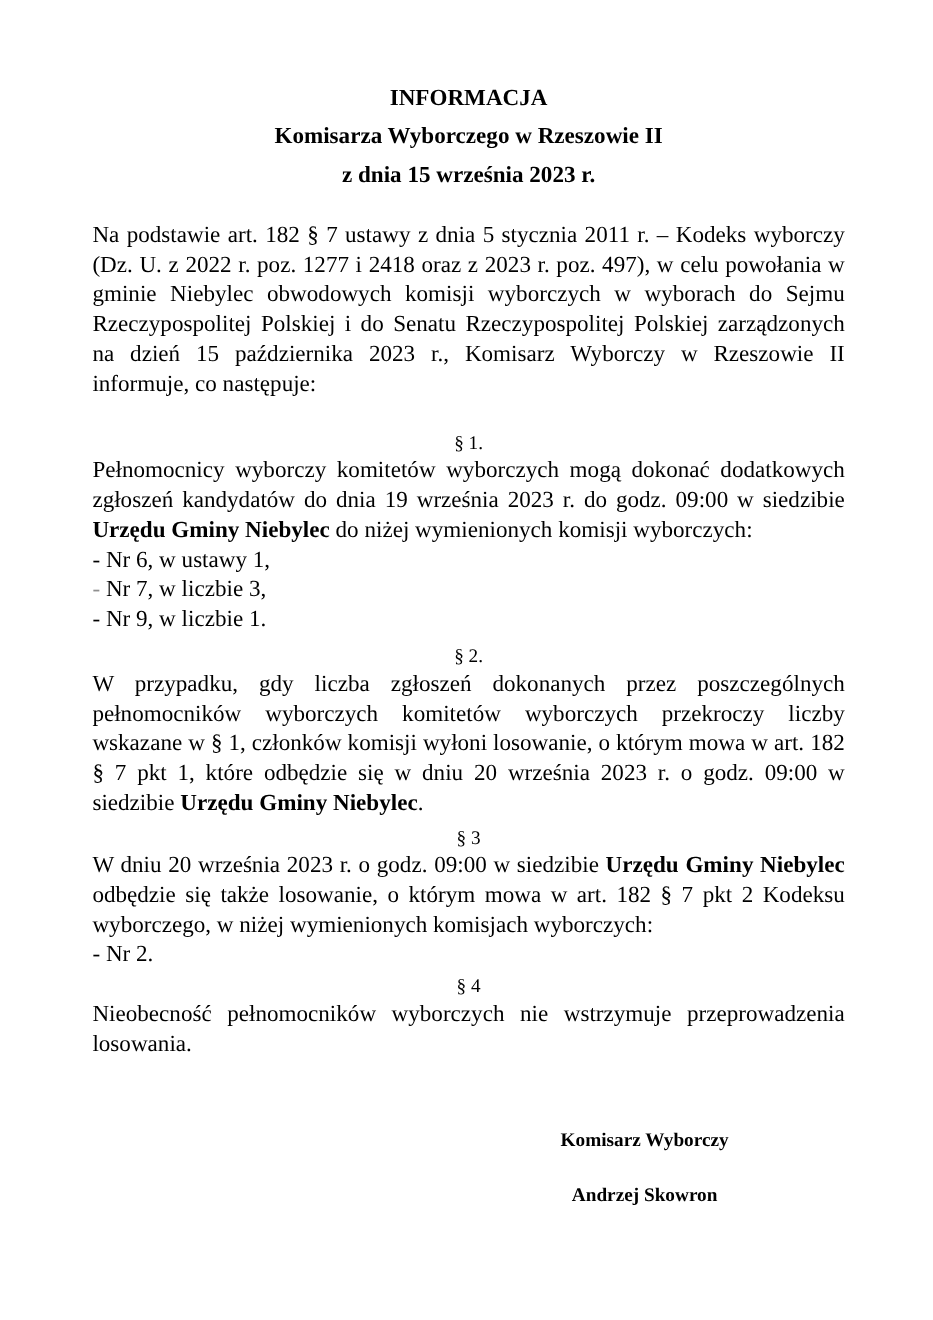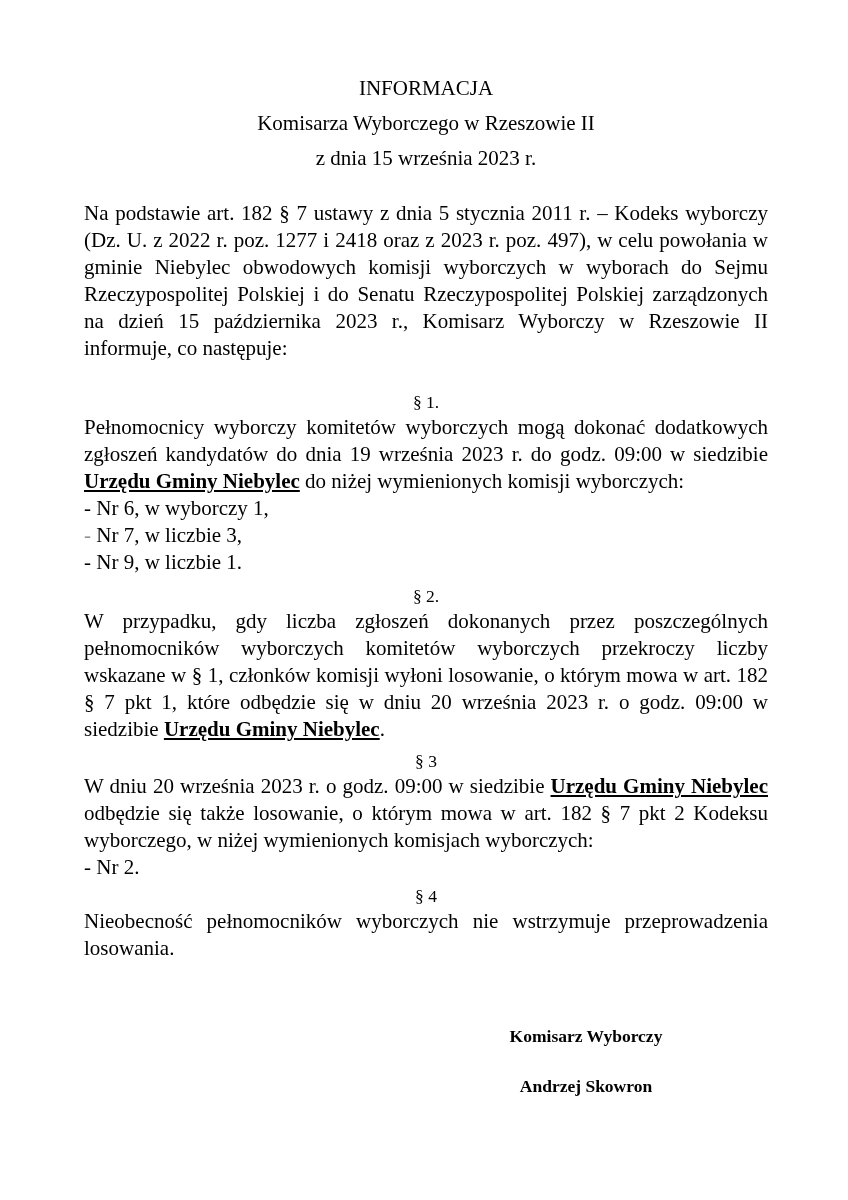--- a/index.html
+++ b/index.html
@@ -15,21 +15,21 @@
   }
   .page {
     box-sizing: border-box;
     width: 848px;
     height: 1200px;
     padding: 71px 80px 40px 84px;
     overflow: hidden;
   }
   .title-block {
     text-align: center;
-    font-weight: normal;
+    font-weight: bold;
     font-size: 21px;
     line-height: 35px;
   }
   .body-text {
     font-size: 21px;
     line-height: 27px;
   }
   .intro {
     margin: 24px 0 0 0;
     text-align: justify;
@@ -47,21 +47,21 @@
   #s2-heading { margin-top: 8px; }
   #s3-heading { margin-top: 6px; }
   #s4-heading { margin-top: 3px; }
   .list { }
   .list-item {
     line-height: 27px;
   }
   .dash-muted {
     color: var(--muted-dash, #8f8f8f);
   }
-  strong.venue { font-weight: bold; text-decoration: underline; }
+  strong.venue { font-weight: bold; }
   .signature {
     margin-top: 61px;
     margin-left: 377px;
     width: 250px;
     text-align: center;
     font-weight: bold;
     font-size: 17.5px;
     line-height: 27px;
   }
   .sig-name {
@@ -77,21 +77,21 @@
     <div>INFORMACJA</div>
     <div>Komisarza Wyborczego w Rzeszowie II</div>
     <div>z dnia 15 września 2023 r.</div>
   </div>
 
   <p class="body-text intro">Na podstawie art. 182 § 7 ustawy z dnia 5 stycznia 2011 r. – Kodeks wyborczy (Dz. U. z 2022 r. poz. 1277 i 2418 oraz z 2023 r. poz. 497), w celu powołania w gminie Niebylec obwodowych komisji wyborczych w wyborach do Sejmu Rzeczypospolitej Polskiej i do Senatu Rzeczypospolitej Polskiej zarządzonych na dzień 15 października 2023 r., Komisarz Wyborczy w Rzeszowie II informuje, co następuje:</p>
 
   <div class="sec-heading body-text" id="s1-heading">§ 1.</div>
   <p class="body-text sec-para"><span>Pełnomocnicy wyborczy komitetów wyborczych mogą dokonać dodatkowych zgłoszeń kandydatów do dnia 19 września 2023 r. do godz. 09:00 w siedzibie </span><strong class="venue">Urzędu Gminy Niebylec</strong><span> do niżej wymienionych komisji wyborczych:</span></p>
   <div class="body-text list">
-    <div class="list-item"><span class="dash">-</span> <span>Nr 6, w wyborczy 1,</span></div>
+    <div class="list-item"><span class="dash">-</span> <span>Nr 6, w ustawy 1,</span></div>
     <div class="list-item"><span class="dash dash-muted">-</span> <span>Nr 7, w liczbie 3,</span></div>
     <div class="list-item"><span class="dash">-</span> <span>Nr 9, w liczbie 1.</span></div>
   </div>
 
   <div class="sec-heading body-text" id="s2-heading">§ 2.</div>
   <p class="body-text sec-para"><span>W przypadku, gdy liczba zgłoszeń dokonanych przez poszczególnych pełnomocników wyborczych komitetów wyborczych przekroczy liczby wskazane w § 1, członków komisji wyłoni losowanie, o którym mowa w art. 182 § 7 pkt 1, które odbędzie się w dniu 20 września 2023 r. o godz. 09:00 w siedzibie </span><strong class="venue">Urzędu Gminy Niebylec</strong><span>.</span></p>
 
   <div class="sec-heading body-text" id="s3-heading">§ 3</div>
   <p class="body-text sec-para"><span>W dniu 20 września 2023 r. o godz. 09:00 w siedzibie </span><strong class="venue">Urzędu Gminy Niebylec</strong><span> odbędzie się także losowanie, o którym mowa w art. 182 § 7 pkt 2 Kodeksu wyborczego, w niżej wymienionych komisjach wyborczych:</span></p>
   <div class="body-text list">

